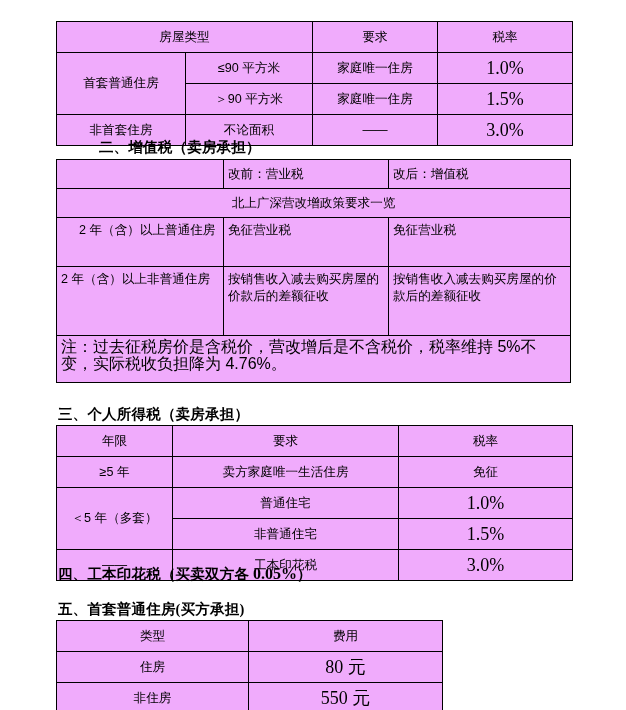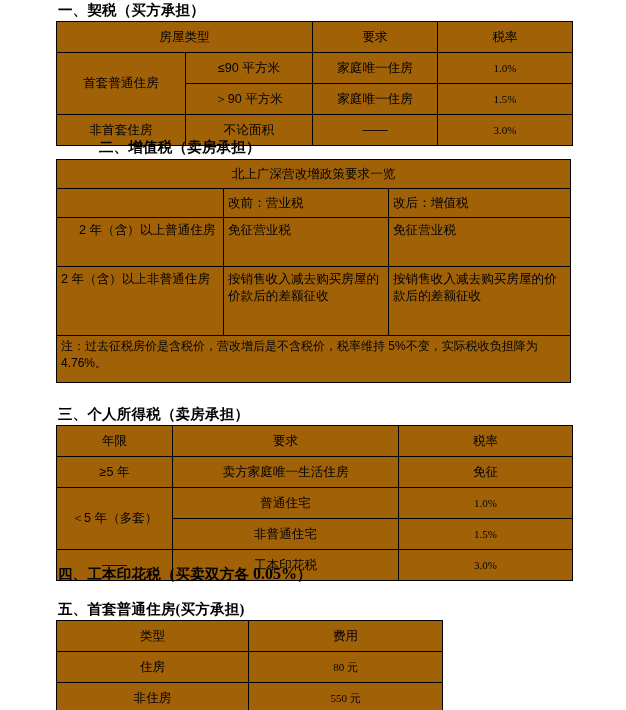--- a/index.html
+++ b/index.html
@@ -42,39 +42,39 @@
     font-size: 16px;
     font-weight: bold;
     letter-spacing: 0;
   }
   table.grid {
     border-collapse: collapse;
     table-layout: fixed;
     font-family: "Liberation Sans", "DejaVu Sans", sans-serif;
     font-size: 12.6px;
     color: #000;
-    background: #a16207;
+    background: #f0abfc;
   }
   table.grid td {
     border: 1px solid #000;
     padding: 2px 4px;
     vertical-align: middle;
     line-height: 17px;
   }
   .c { text-align: center; }
   .l { text-align: left; padding-left: 6px; }
   .num {
     font-family: "Liberation Serif", "DejaVu Serif", serif;
-    font-size: 11px;
+    font-size: 18px;
   }
   .noteCell {
     text-align: left;
     padding: 4px 6px 5px 6px;
     line-height: 19px;
-    font-size: 12px;
+    font-size: 16px;
   }
   .tbl-wrap { position: absolute; left: 56px; }
 
   
   #table-deed-tax { width: 516px; }
   #table-deed-tax col.c1 { width: 129px; }
   #table-deed-tax col.c2 { width: 127px; }
   #table-deed-tax col.c3 { width: 125px; }
   #table-deed-tax col.c4 { width: 135px; }
   #table-deed-tax td { height: 26px; }
@@ -96,23 +96,20 @@
   #table-registration-fee { width: 386px; }
   #table-registration-fee col.r1 { width: 192px; }
   #table-registration-fee col.r2 { width: 194px; }
   #table-registration-fee td { height: 26px; }
 </style>
 </head>
 <body>
 
 <div class="page">
 
-  <div class="section" style="top:2px;">
-    <div class="heading">一、契税（买方承担）</div>
-  </div>
 
   <div class="tbl-wrap" style="top:21px;">
     <table class="grid" id="table-deed-tax">
       <colgroup>
         <col class="c1">
           <col class="c2">
           <col class="c3">
           <col class="c4">
       </colgroup>
       <tbody>
@@ -148,28 +145,28 @@
 
   <div class="tbl-wrap" style="top:159px;">
     <table class="grid" id="table-vat">
       <colgroup>
         <col class="v1">
           <col class="v2">
           <col class="v3">
       </colgroup>
       <tbody>
         <tr>
-          <td class="c" colspan="3" style="height:24px;">北上广深营改增政策要求一览</td>
-        </tr>
-        <tr>
           <td class="l" style="height:24px;"></td>
           <td class="l">改前：营业税</td>
           <td class="l">改后：增值税</td>
         </tr>
         <tr>
+          <td class="c" colspan="3" style="height:24px;">北上广深营改增政策要求一览</td>
+        </tr>
+        <tr>
           <td class="l" style="height:42px;vertical-align:top;padding-top:4px;padding-left:22px;">2 年（含）以上普通住房</td>
           <td class="l" style="vertical-align:top;padding-top:4px;">免征营业税</td>
           <td class="l" style="vertical-align:top;padding-top:4px;">免征营业税</td>
         </tr>
         <tr>
           <td class="l" style="height:62px;vertical-align:top;padding-top:4px;">2 年（含）以上非普通住房</td>
           <td class="l" style="vertical-align:top;padding-top:4px;">按销售收入减去购买房屋的价款后的差额征收</td>
           <td class="l" style="vertical-align:top;padding-top:4px;">按销售收入减去购买房屋的价款后的差额征收</td>
         </tr>
         <tr>

